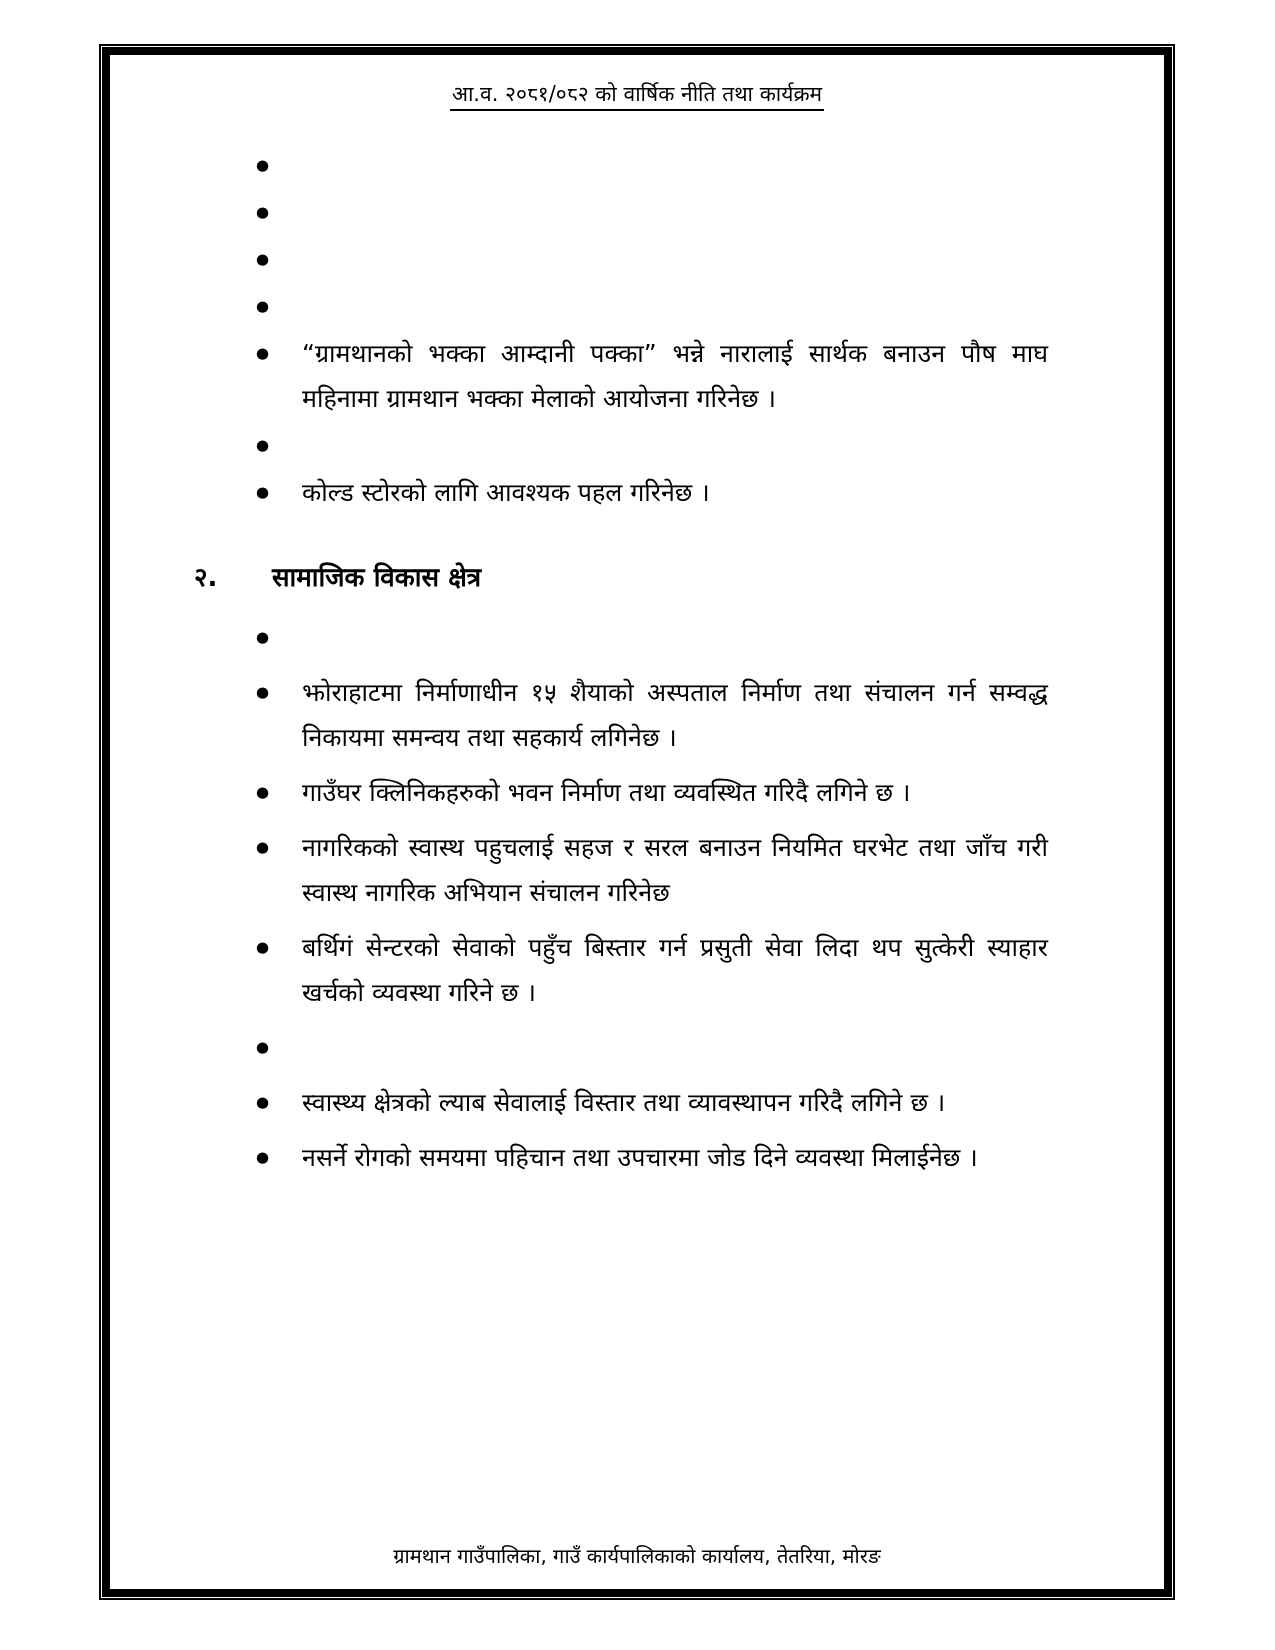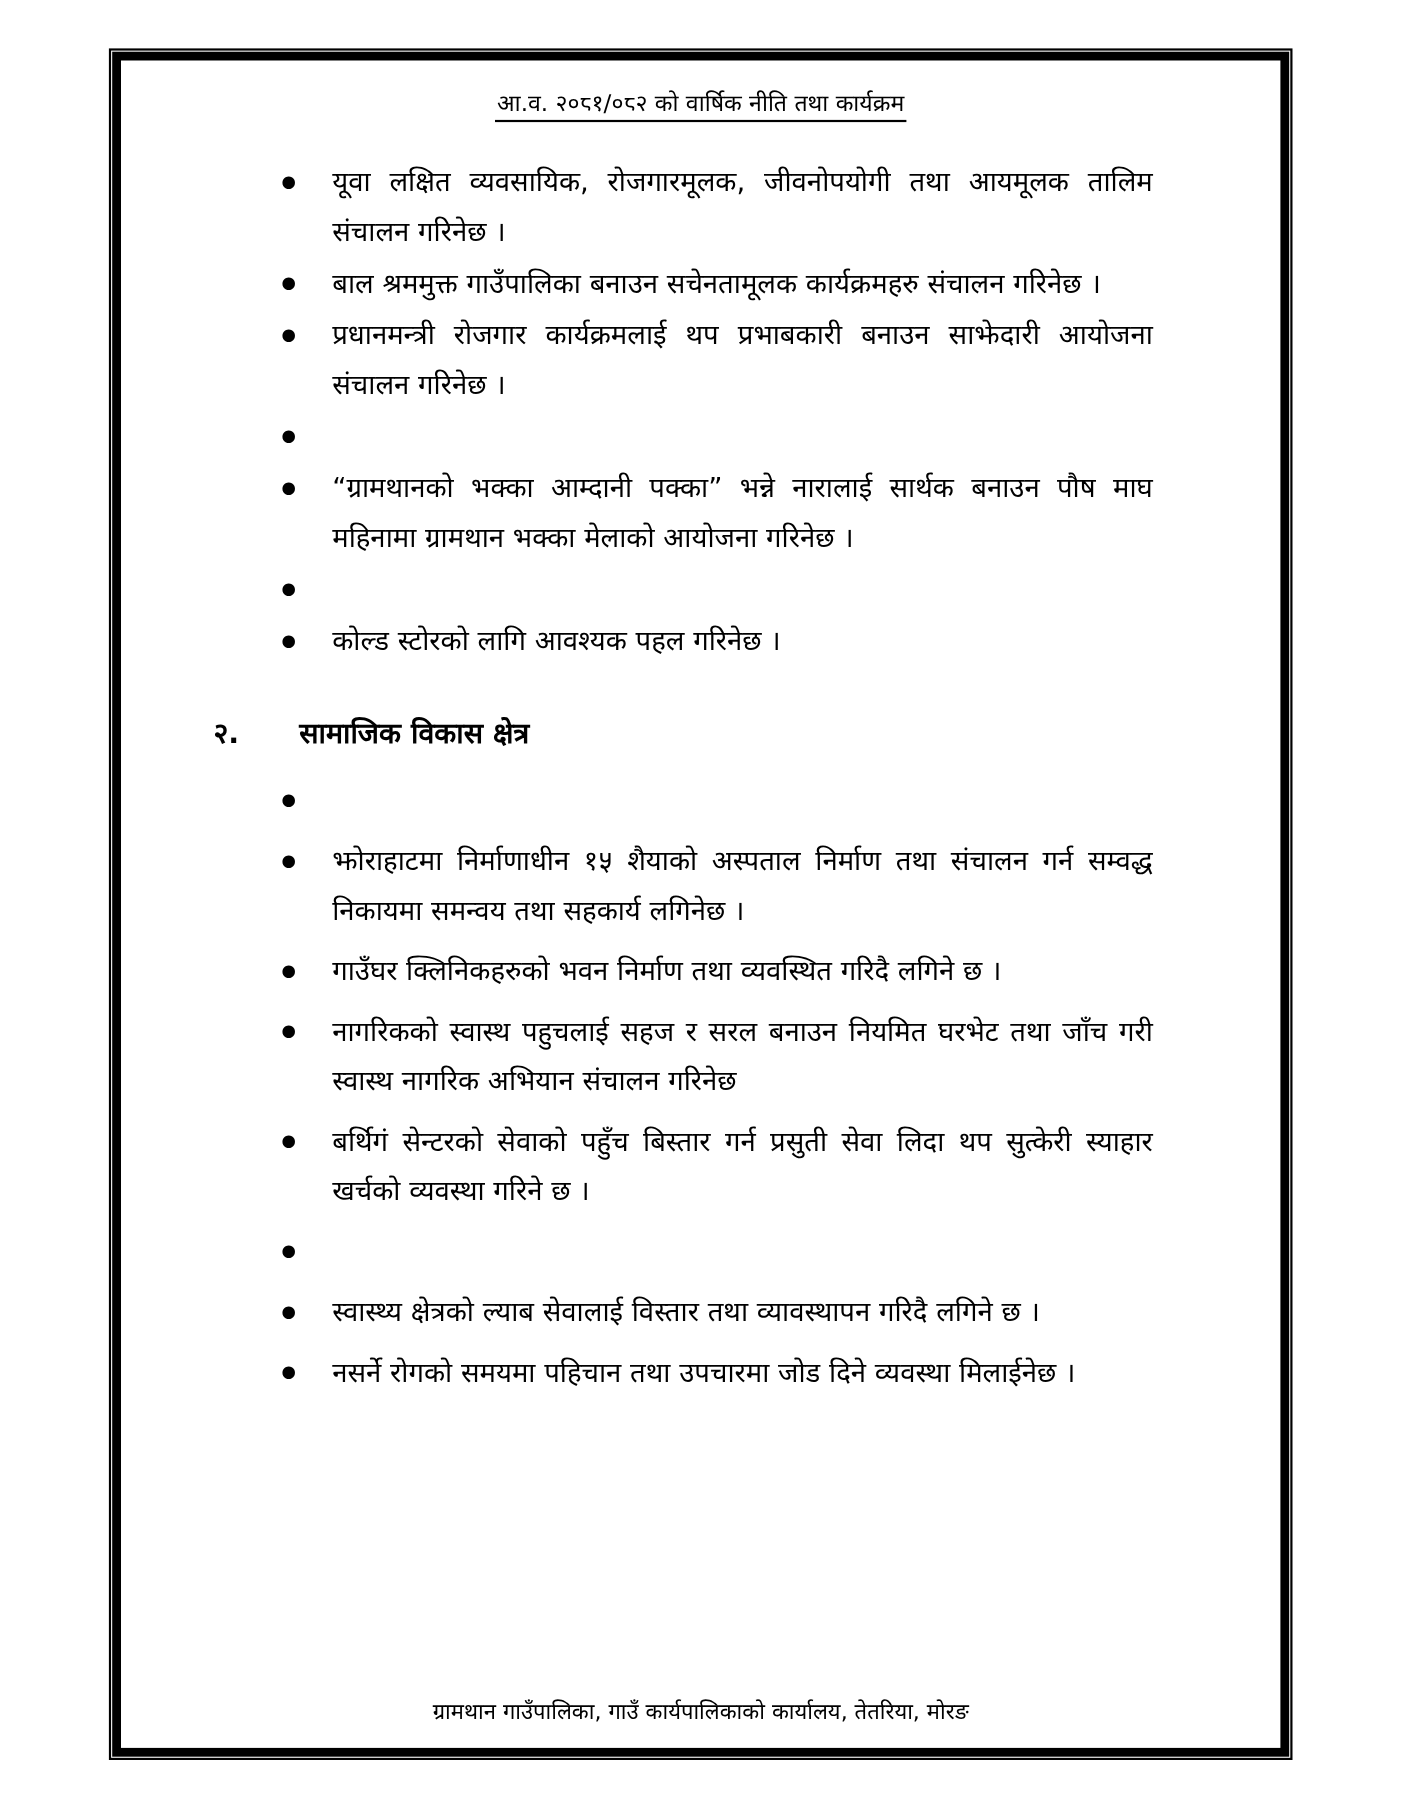--- a/index.html
+++ b/index.html
@@ -63,29 +63,26 @@
   <div class="frame">
     <div class="frame-inner">
 
       <div class="doc-header">
         <span class="underlined">आ.व. २०८१/०८२ को वार्षिक नीति तथा  कार्यक्रम</span>
       </div>
 
       <ul class="bullet-list s1-list">
         <li class="bullet-item">
           <span class="mark">●</span>
-          <span class="txt">यूवा लक्षित व्यवसायिक, रोजगारमूलक, जीवनोपयोगी तथा आयमूलक तालिम संचालन गरिनेछ ।</span>
         </li>
         <li class="bullet-item">
           <span class="mark">●</span>
-          <span class="txt">बाल श्रममुक्त गाउँपालिका बनाउन सचेनतामूलक कार्यक्रमहरु संचालन गरिनेछ ।</span>
         </li>
         <li class="bullet-item">
           <span class="mark">●</span>
-          <span class="txt">प्रधानमन्त्री रोजगार कार्यक्रमलाई थप प्रभाबकारी बनाउन साझेदारी आयोजना संचालन गरिनेछ ।</span>
         </li>
         <li class="bullet-item">
           <span class="mark">●</span>
         </li>
         <li class="bullet-item">
           <span class="mark">●</span>
           <span class="txt"><b>“ग्रामथानको भक्का आम्दानी पक्का”</b><span> भन्ने नारालाई सार्थक बनाउन पौष माघ महिनामा ग्रामथान भक्का  मेलाको आयोजना गरिनेछ ।</span></span>
         </li>
         <li class="bullet-item">
           <span class="mark">●</span>

